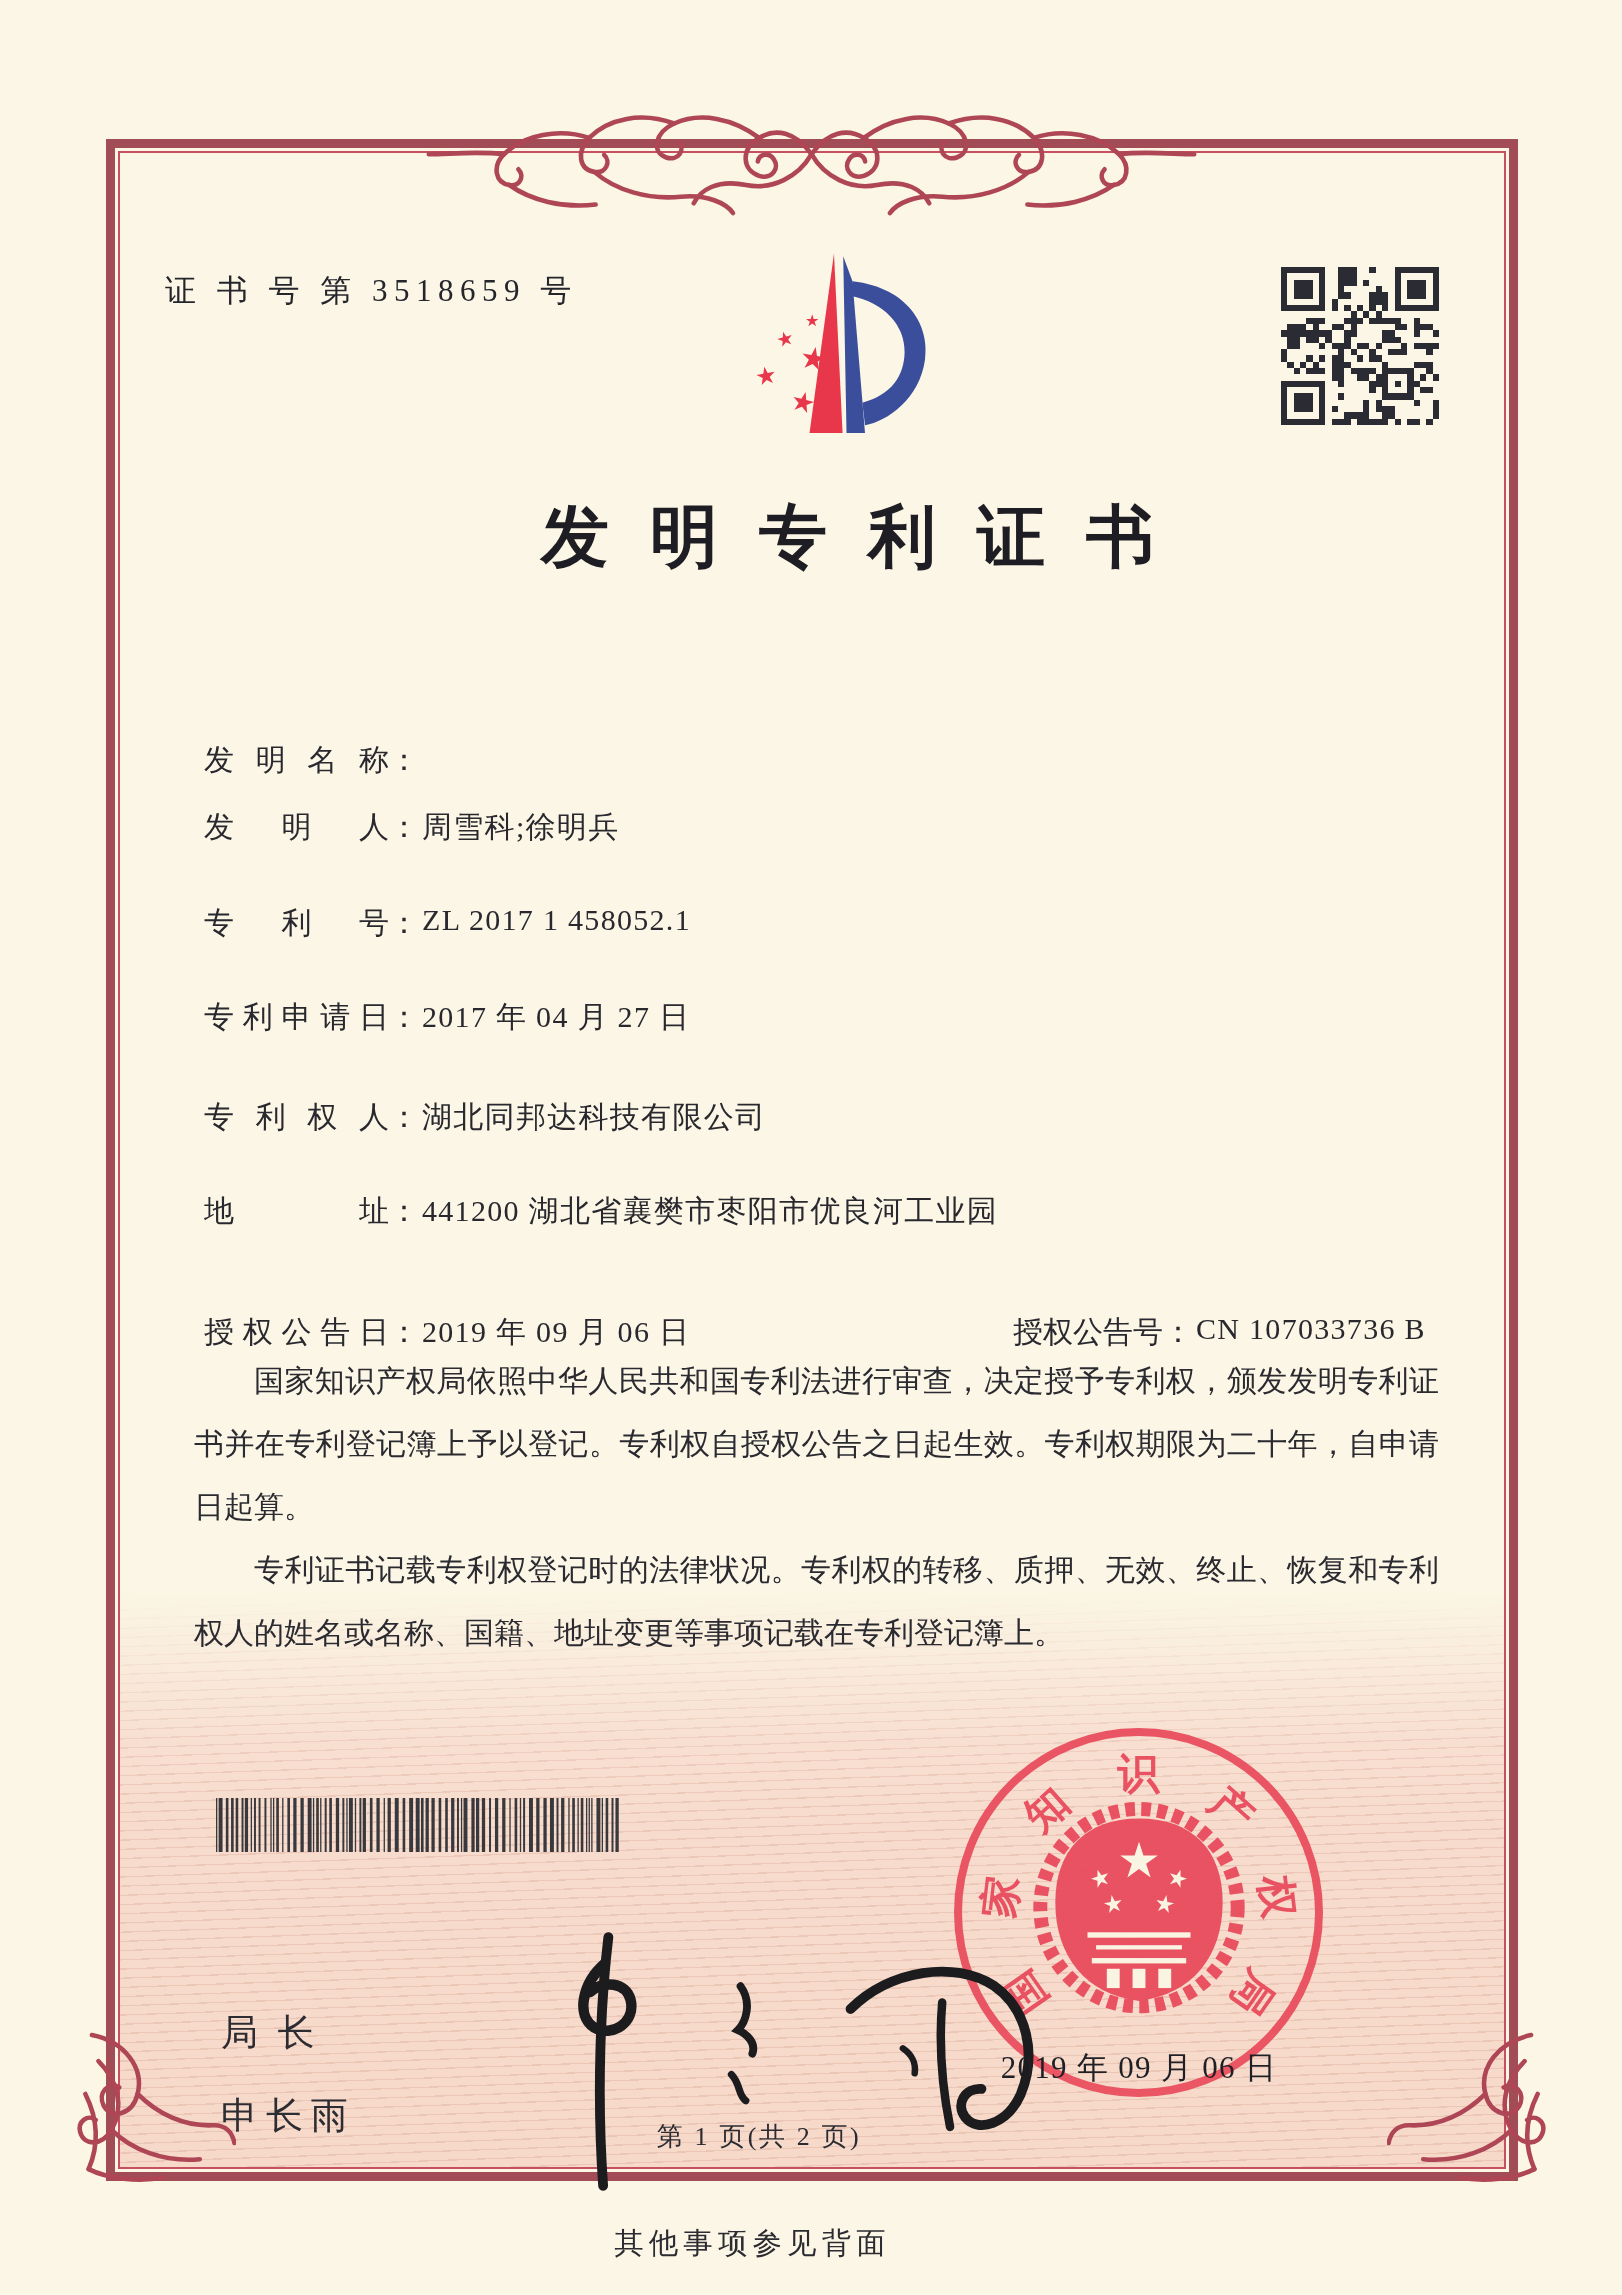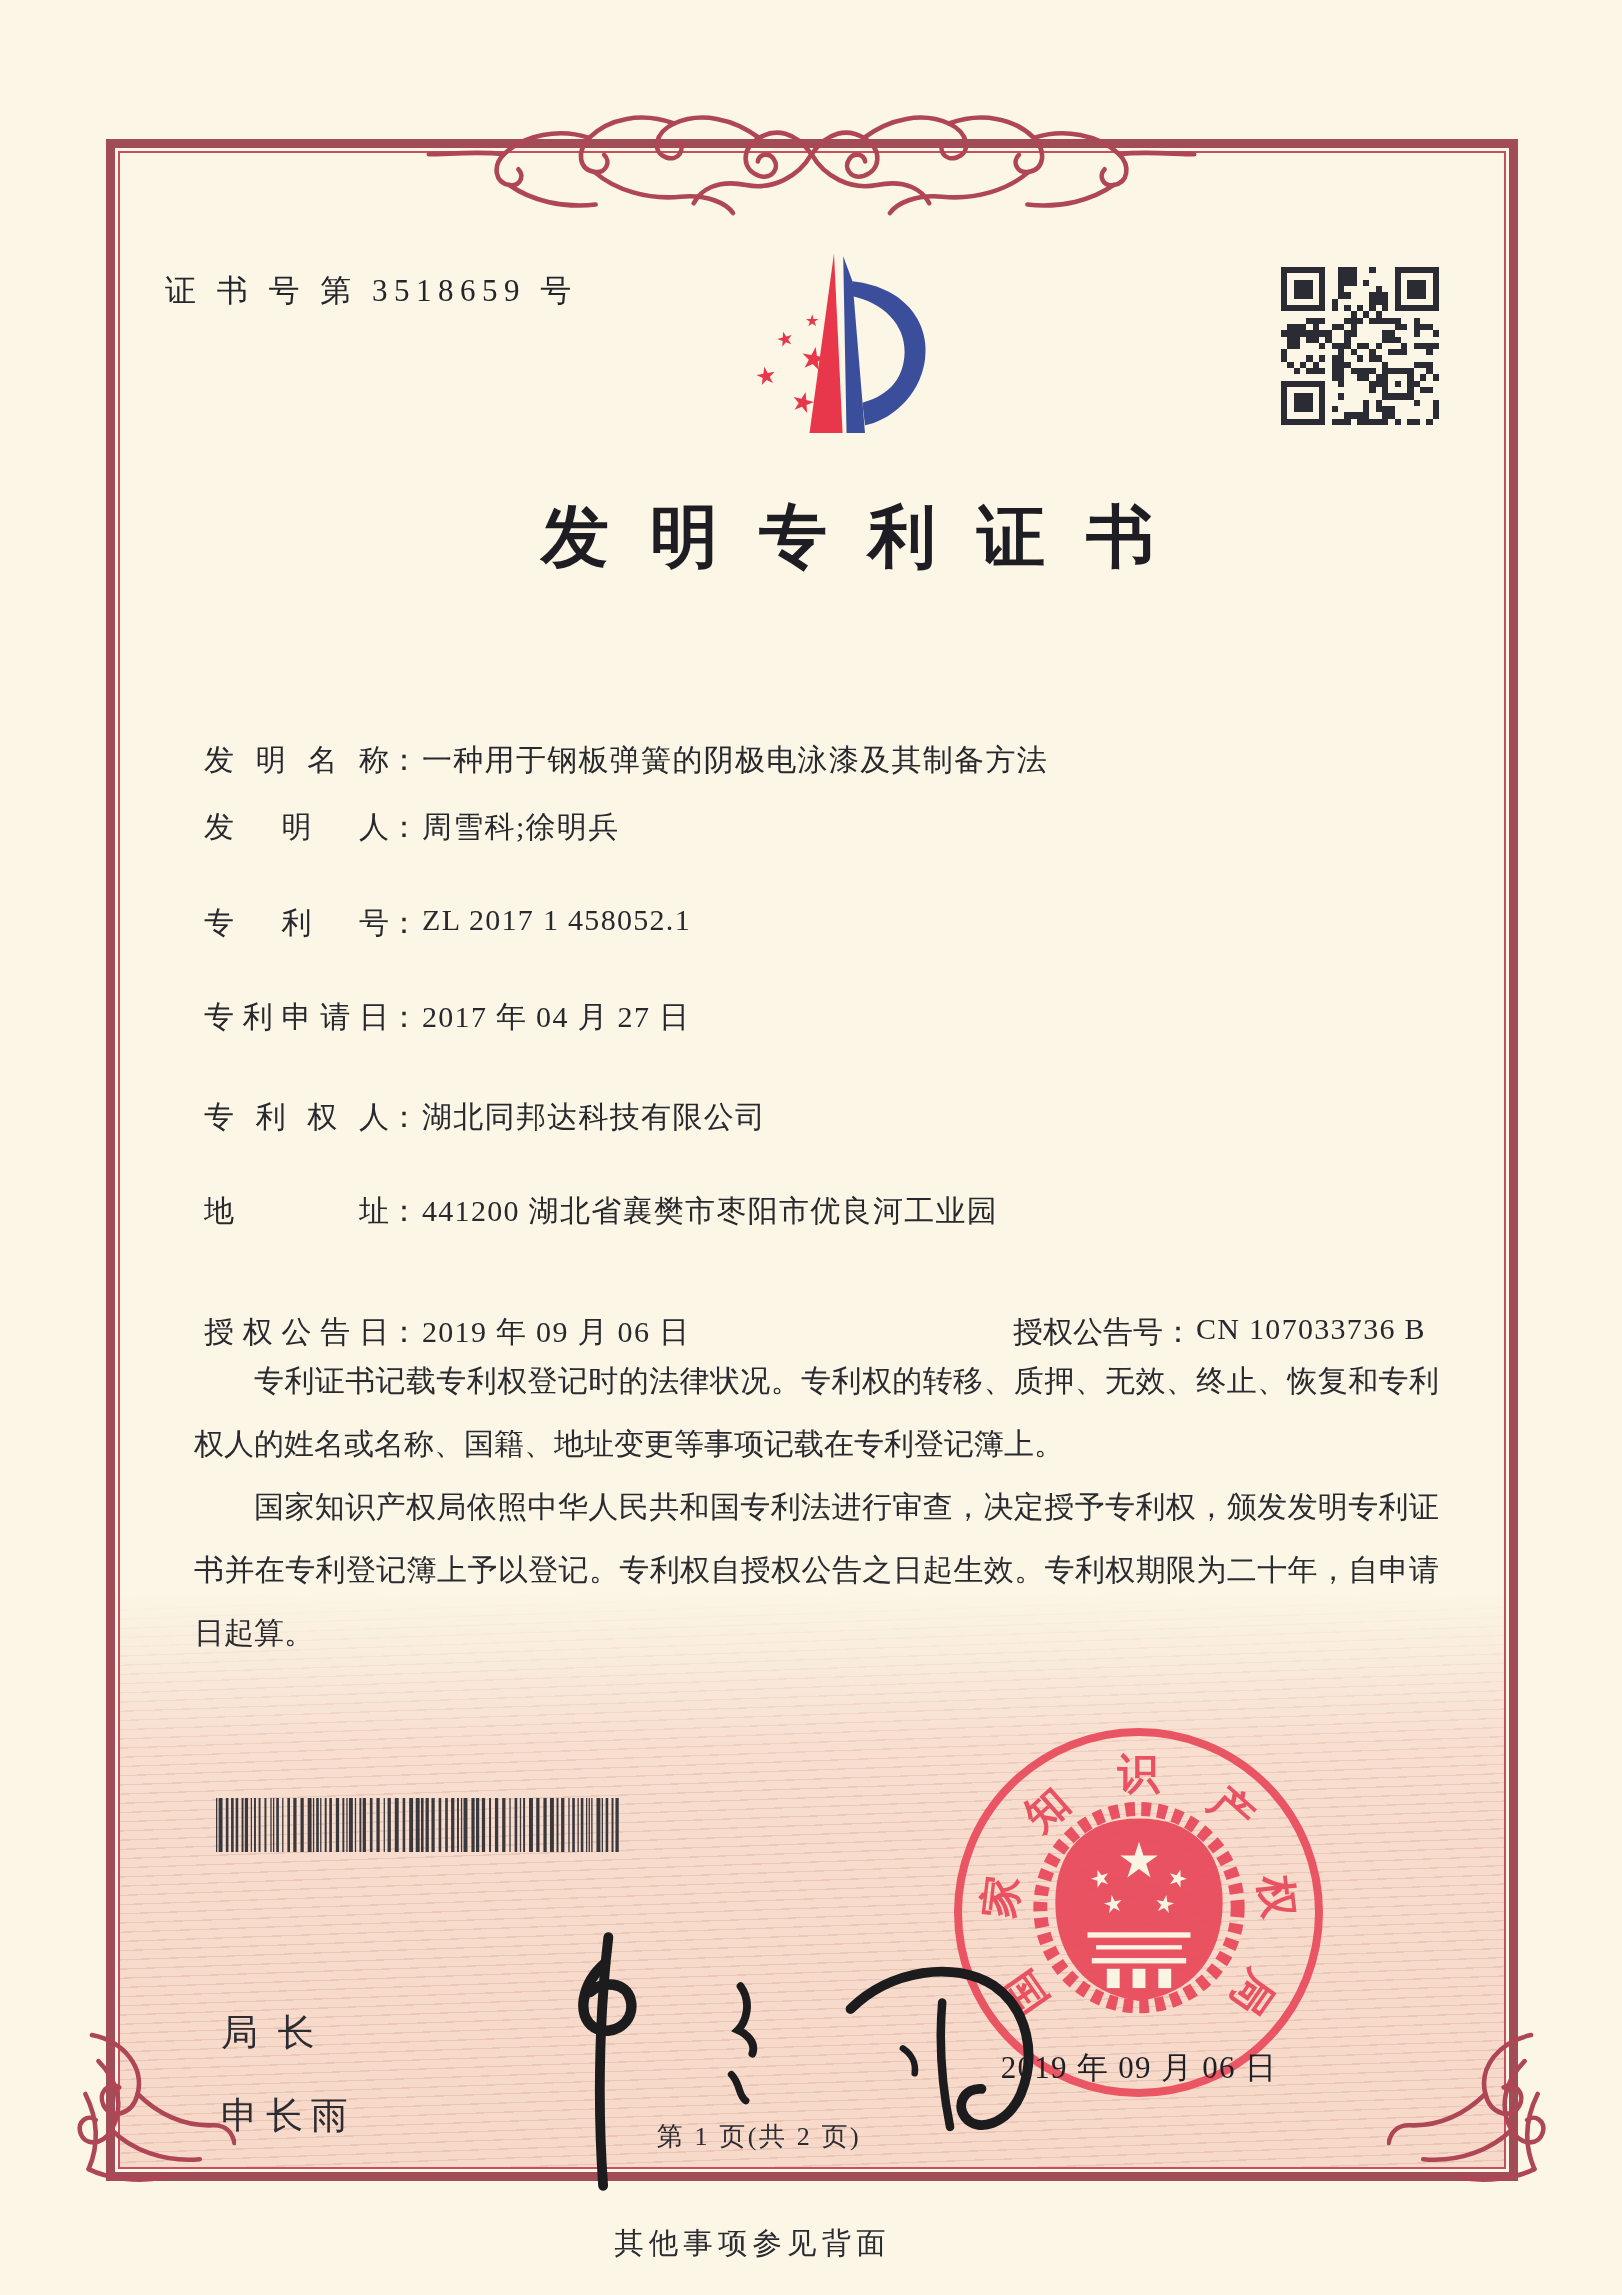--- a/index.html
+++ b/index.html
@@ -445,21 +445,20 @@
     <rect x="20" y="24" width="1" height="1" fill="#2b2b33"></rect>
     <rect x="21" y="24" width="1" height="1" fill="#2b2b33"></rect>
     <rect x="23" y="24" width="1" height="1" fill="#2b2b33"></rect>
   </svg>
 
 <div class="doc-title">发明专利证书</div>
 
 <div class="frow" style="top:708px;margin-top:32px;">
   <span class="flabel">发明名称</span>
     <span class="fcolon">：</span>
-    <span class="fvalue">一种用于钢板弹簧的阴极电泳漆及其制备方法</span>
 </div>
 <div class="frow" style="top:807px;">
   <span class="flabel">发明人</span>
     <span class="fcolon">：</span>
     <span class="fvalue">周雪科;徐明兵</span>
 </div>
 <div class="frow" style="top:903px;">
   <span class="flabel">专利号</span>
     <span class="fcolon">：</span>
     <span class="fvalue">ZL 2017 1 458052.1</span>
@@ -484,22 +483,22 @@
     <span class="fcolon">：</span>
     <span class="fvalue">2019 年 09 月 06 日</span>
   <span class="frow2">
     <span>授权公告号</span>
       <span class="fcolon">：</span>
       <span class="fvalue">CN 107033736 B</span>
   </span>
 </div>
 
 <div class="body-text">
+  <p>国家知识产权局依照中华人民共和国专利法进行审查，决定授予专利权，颁发发明专利证书并在专利登记簿上予以登记。专利权自授权公告之日起生效。专利权期限为二十年，自申请日起算。</p>
   <p>专利证书记载专利权登记时的法律状况。专利权的转移、质押、无效、终止、恢复和专利权人的姓名或名称、国籍、地址变更等事项记载在专利登记簿上。</p>
-  <p>国家知识产权局依照中华人民共和国专利法进行审查，决定授予专利权，颁发发明专利证书并在专利登记簿上予以登记。专利权自授权公告之日起生效。专利权期限为二十年，自申请日起算。</p>
 </div>
 
 <svg class="barcode" id="barcodeSvg" viewBox="0 0 620 82" preserveAspectRatio="none">
     <rect x="0" y="0" width="2" height="82" fill="#38383d"></rect>
     <rect x="4" y="0" width="6" height="82" fill="#38383d"></rect>
     <rect x="15" y="0" width="4" height="82" fill="#38383d"></rect>
     <rect x="23" y="0" width="4" height="82" fill="#38383d"></rect>
     <rect x="30" y="0" width="4" height="82" fill="#38383d"></rect>
     <rect x="39" y="0" width="3" height="82" fill="#38383d"></rect>
     <rect x="44" y="0" width="5" height="82" fill="#38383d"></rect>

